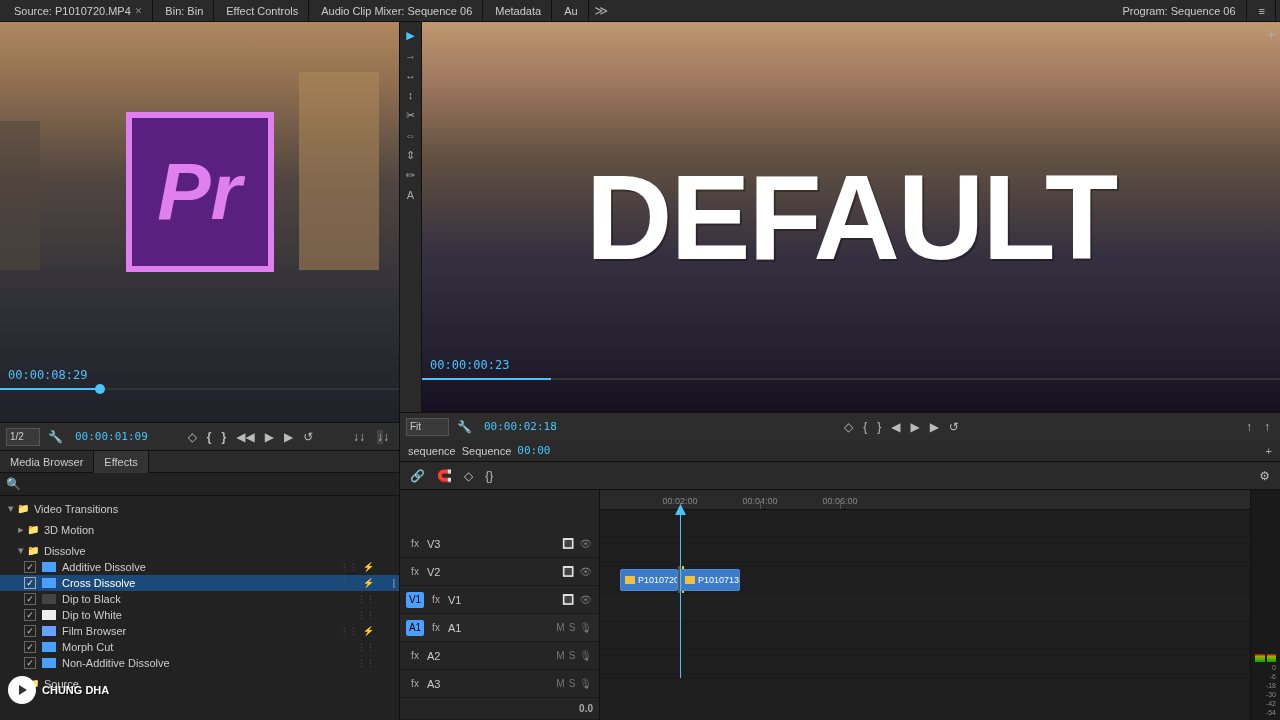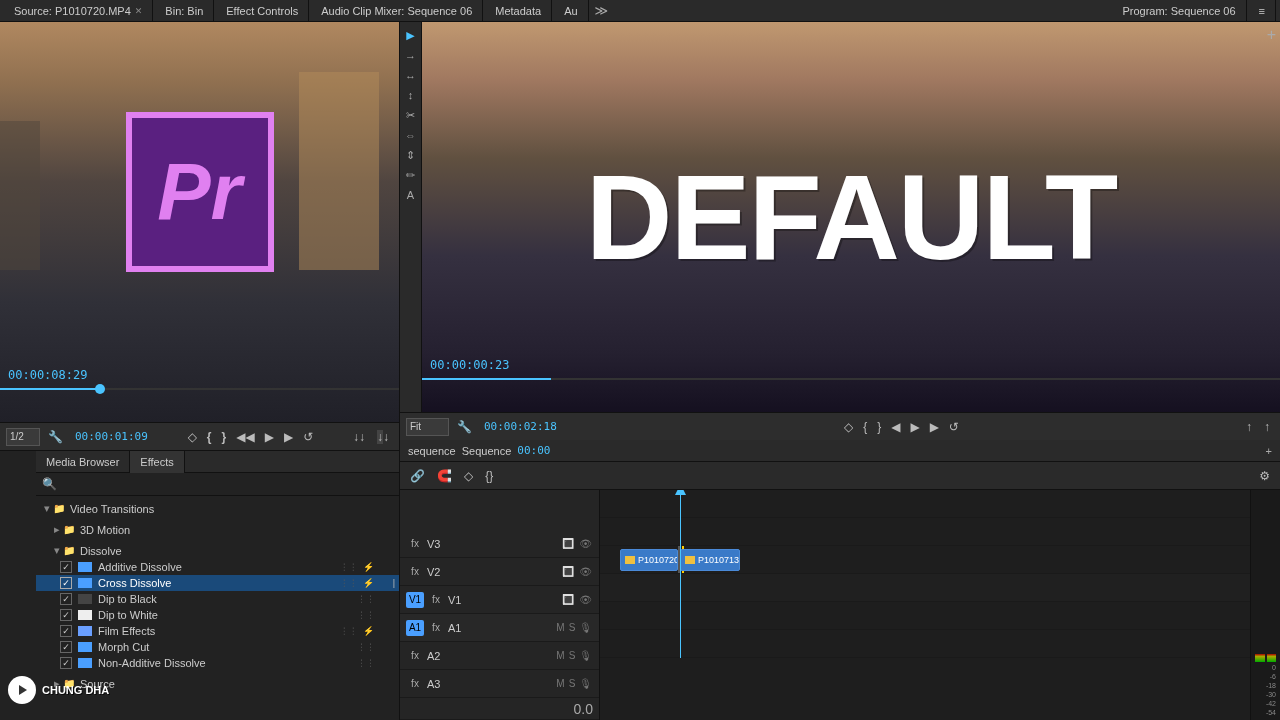--- a/index.html
+++ b/index.html
@@ -172,21 +172,20 @@
     }
     .spacer { flex: 1; }
 
     
     .effects-panel {
       height: 270px;
       background: #222;
       border-top: 1px solid #111;
       display: flex;
       flex-direction: column;
-      padding-left: 36px;
     }
     .effects-tabs {
       display: flex;
       background: #2a2a2a;
       border-bottom: 1px solid #111;
       height: 22px;
     }
     .effects-tab {
       padding: 0 10px;
       height: 22px;
@@ -765,21 +764,21 @@
           <div class="effects-item">
             <div class="effects-item-check">✓</div>
             <div class="effects-item-icon" style="background:#eee;width:14px;height:10px;"></div>
             <span class="effects-item-label">Dip to White</span>
             <span class="drag-icon">⋮⋮</span>
           </div>
 
           <div class="effects-item">
             <div class="effects-item-check">✓</div>
             <div class="effects-item-icon" style="background:#6a9fff;width:14px;height:10px;"></div>
-            <span class="effects-item-label">Film Effects</span>
+            <span class="effects-item-label">Film Browser</span>
             <span class="drag-icon">⋮⋮</span>
             <span style="color:#555;font-size:9px;">⚡</span>
           </div>
 
           <div class="effects-item">
             <div class="effects-item-check">✓</div>
             <div class="effects-item-icon" style="background:#4a9fff;width:14px;height:10px;"></div>
             <span class="effects-item-label">Morph Cut</span>
             <span class="drag-icon">⋮⋮</span>
           </div>
@@ -946,27 +945,36 @@
             <button class="track-btn">fx</button>
             <span class="track-label">A3</span>
             <div class="track-icons">
               <button class="track-icon-btn">M</button>
               <button class="track-icon-btn">S</button>
               <button class="track-icon-btn">🎙</button>
             </div>
           </div>
 
           <div class="track-label-row" style="height:22px;">
-            <span style="font-size:14px;color:#aaa;margin-left:auto;">0.0</span>
+            <span style="font-size:10px;color:#aaa;margin-left:auto;font-weight:bold;">0.0</span>
           </div>
 
         </div>
 
         <div class="timeline-content">
 
+          <div class="timeline-ruler">
+            <span class="ruler-label" style="left:0px;"></span>
+            <div class="ruler-tick" style="left:80px;height:6px;"></div>
+            <span class="ruler-label" style="left:80px;">00:02:00</span>
+            <div class="ruler-tick" style="left:160px;height:6px;"></div>
+            <span class="ruler-label" style="left:160px;">00:04:00</span>
+            <div class="ruler-tick" style="left:240px;height:6px;"></div>
+            <span class="ruler-label" style="left:240px;">00:06:00</span>
+          </div>
 
           <div class="timeline-tracks">
 
             <div class="playhead" style="left:80px;">
               <div class="playhead-head"></div>
             </div>
 
             <div class="wip-marker" style="left:82px;top:56px;height:28px;"></div>
 
             <div class="timeline-track-row"></div>

